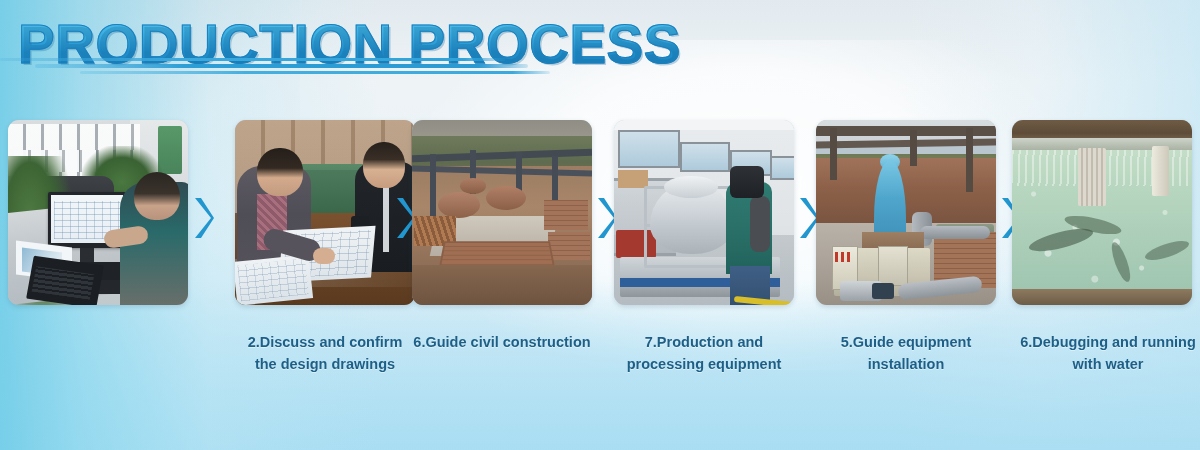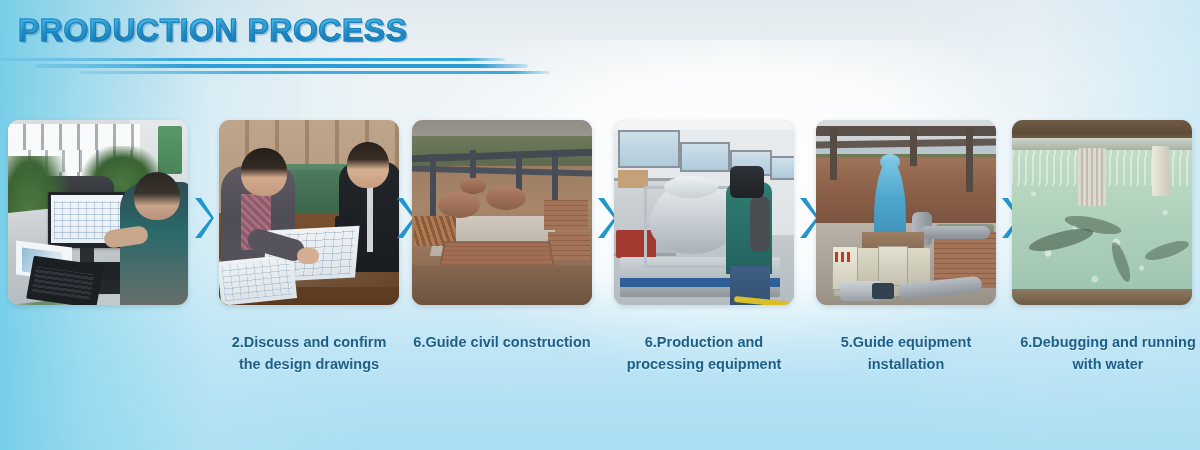--- a/index.html
+++ b/index.html
@@ -34,21 +34,21 @@
   }
   .bg-bottom{
     position:absolute;left:0;right:0;bottom:0;height:170px;
     background:linear-gradient(180deg,rgba(186,228,245,0) 0%,rgba(176,224,243,.55) 45%,rgba(166,220,242,.85) 100%);
   }
 
   
   #header{position:absolute;left:0;top:0;width:1200px;height:100px;z-index:4;}
   .title{
     position:absolute;left:18px;top:12px;
-    font-size:32px;font-weight:bold;letter-spacing:.5px;
+    font-size:55px;font-weight:bold;letter-spacing:.5px;
     font-family:"Liberation Sans","DejaVu Sans",sans-serif;
     background:linear-gradient(180deg,#55c3ec 0%,#3fb3e4 30%,#1f8ecb 62%,#1a82c0 100%);
     -webkit-background-clip:text;background-clip:text;color:transparent;
     -webkit-text-stroke:1px #1b7fbe;
     text-shadow:2px 2px 0 rgba(20,100,150,.28);
     white-space:nowrap;
   }
   .rule{position:absolute;border-radius:2px;}
   .rule1{left:0px;top:58px;width:505px;height:3px;
     background:linear-gradient(90deg,rgba(54,160,212,.15) 0%,#3aa9dd 35%,#2fa3da 92%,rgba(47,163,218,.15) 100%);}
@@ -358,21 +358,21 @@
       <div class="p1-head"></div>
       <div class="p1-arm"></div>
     </div>
   </div>
   <div class="chev" style="left:192px;">
     <svg width="22" height="44" viewBox="0 0 22 44">
         <path d="M3 2 L19 22 L3 42 L9 42 L22 22 L9 2 Z" fill="#2196cf"></path>
       </svg>
   </div>
 
-  <div class="step" style="left:211px;padding-left:8px;">
+  <div class="step" style="left:227px;padding-left:8px;">
     <div class="photo">
       <div class="layer p2-wall"></div>
       <div class="p2-panels"></div>
       <div class="p2-sofaback"></div>
       <div class="p2-sofa"></div>
       <div class="p2-table"></div>
       <div class="p2-tablegloss"></div>
       <div class="p2-manR"></div>
       <div class="p2-manRstripe"></div>
       <div class="p2-manRhead"></div>
@@ -441,21 +441,21 @@
       <div class="p4-frame"></div>
       <div class="p4-framebar"></div>
       <div class="p4-vessel"></div>
       <div class="p4-vesseltop"></div>
       <div class="p4-worker"></div>
       <div class="p4-wsleeve"></div>
       <div class="p4-whelmet"></div>
       <div class="p4-wjeans"></div>
       <div class="p4-hose"></div>
     </div>
-    <div class="caption">6.Production and processing equipment</div>
+    <div class="caption">7.Production and processing equipment</div>
   </div>
   <div class="chev" style="left:797px;">
     <svg width="22" height="44" viewBox="0 0 22 44">
         <path d="M3 2 L19 22 L3 42 L9 42 L22 22 L9 2 Z" fill="#2196cf"></path>
       </svg>
   </div>
 
   <div class="step" style="left:816px;">
     <div class="photo">
       <div class="p5-sky"></div>

